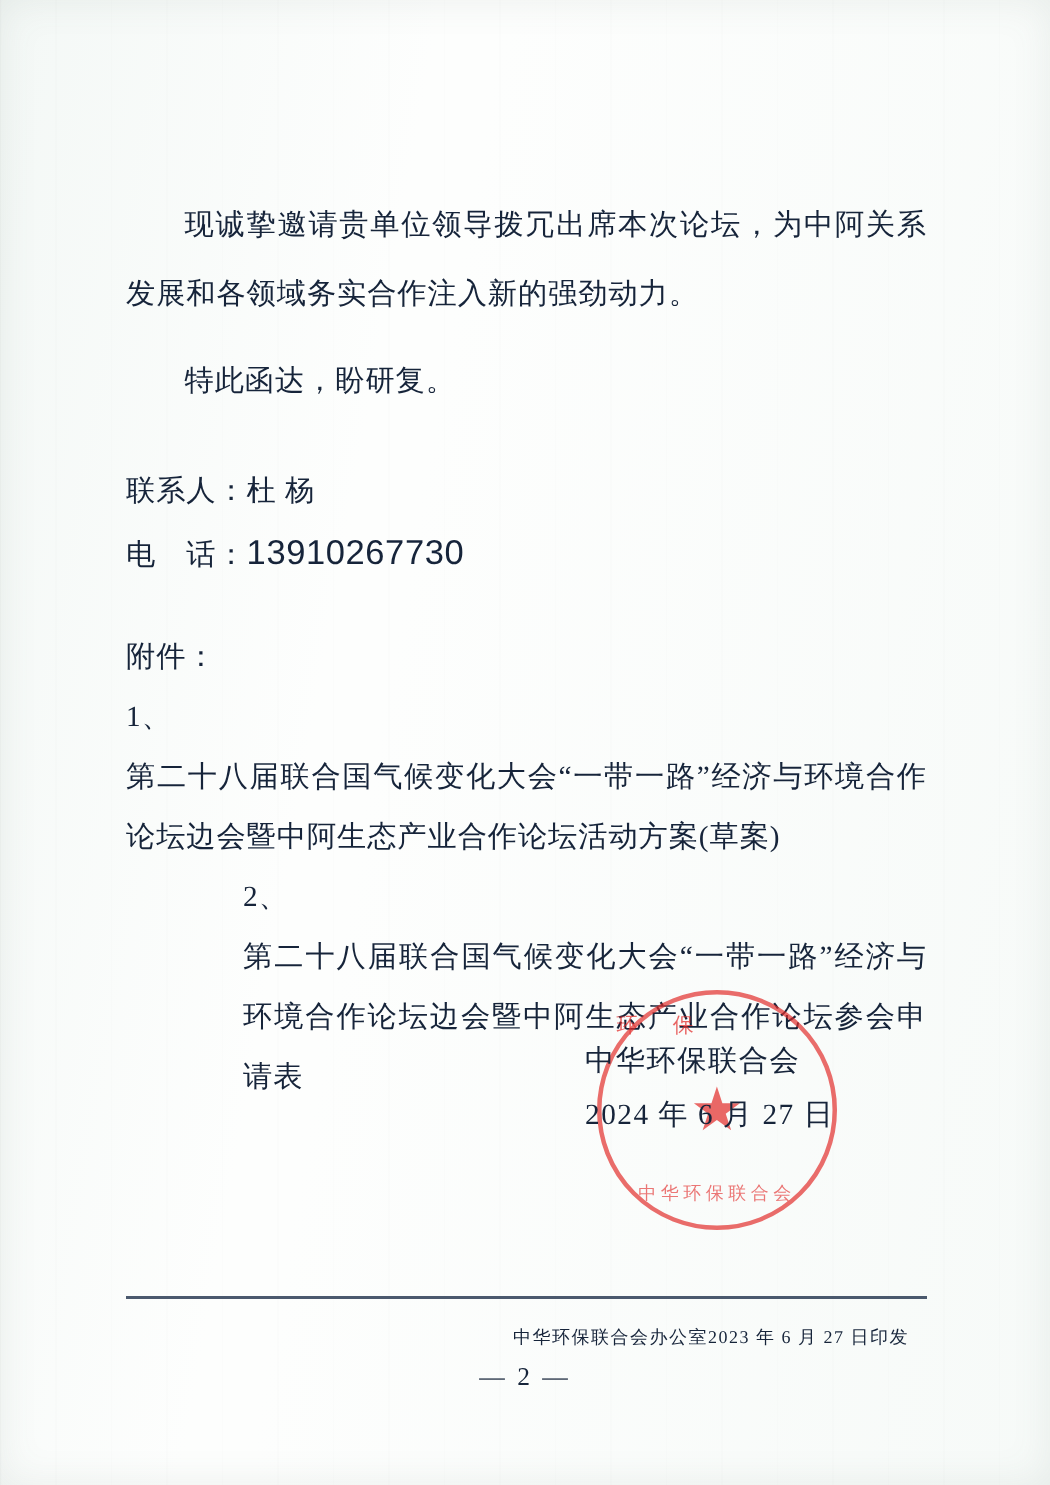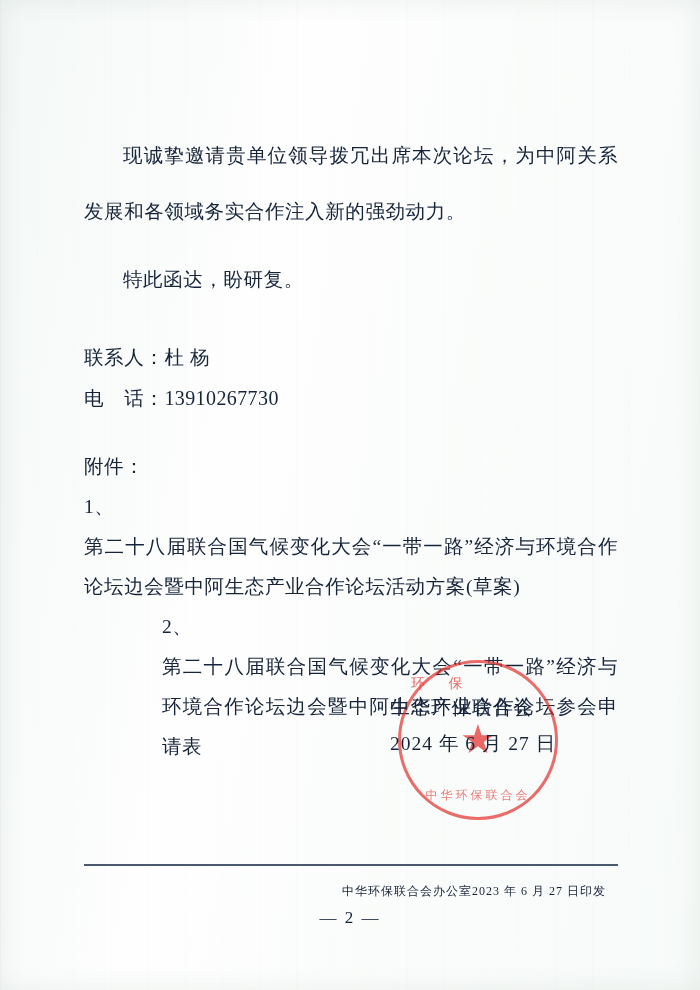--- a/index.html
+++ b/index.html
@@ -44,43 +44,43 @@
 
   .doc-body {
     position: absolute;
     left: 84px;
     top: 128px;
     width: 534px;
   }
 
   .para {
     font-size: 19.5px;
-    line-height: 56px;
+    line-height: 46px;
     color: #16243a;
     letter-spacing: 0.6px;
     text-align: justify;
     margin: 0;
   }
   .indent2 { text-indent: 39px; }
 
   .gap-small { height: 12px; }
 
   .contact-block {
     margin-top: 30px;
   }
   .contact-line {
     font-size: 19.5px;
     line-height: 40px;
     color: #16243a;
     letter-spacing: 0.6px;
     white-space: pre;
   }
   .mono {
-    font-family: Liberation Serif, serif;
-    font-size: 20px;
+    font-family: Liberation Sans, sans-serif;
+    font-size: 23px;
     letter-spacing: 0.4px;
   }
 
   .attach-block {
     margin-top: 28px;
   }
   .attach-row {
     display: flex;
     font-size: 19.5px;
     line-height: 40px;

